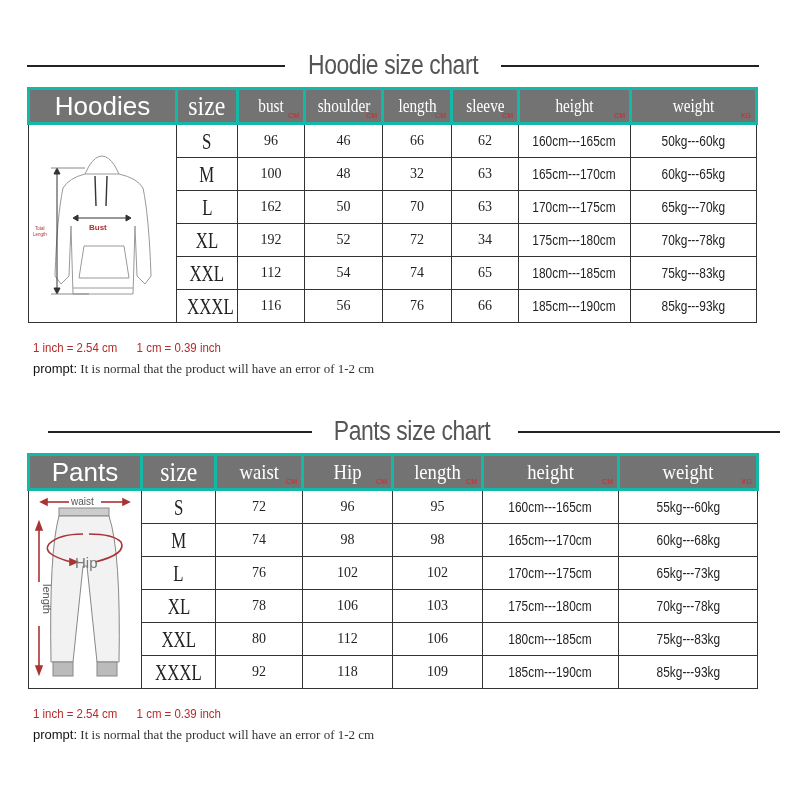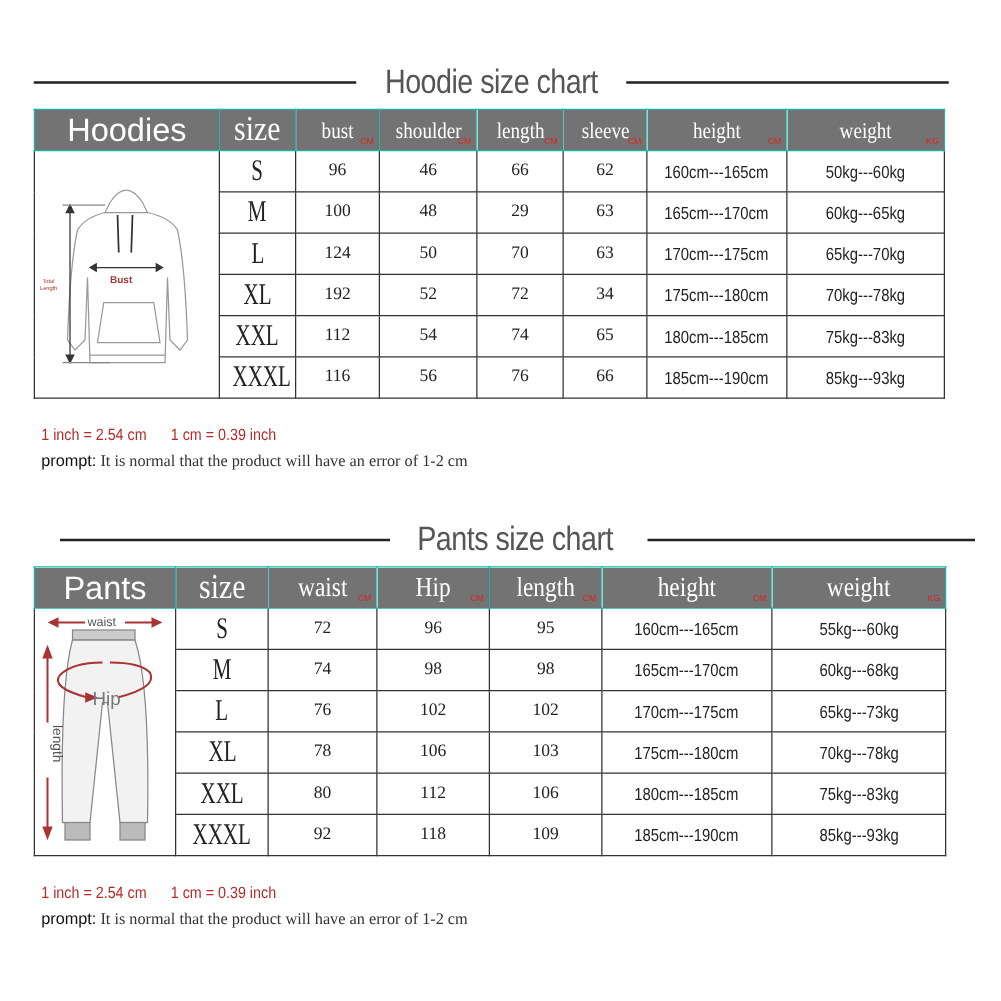--- a/index.html
+++ b/index.html
@@ -1,21 +1,21 @@
 <!DOCTYPE html>
 <html><head>
 <meta charset="utf-8">
 <style>
   html, body { margin:0; padding:0; background:#ffffff; }
   body { width:801px; height:801px; position:relative; overflow:hidden; font-family:"Liberation Serif", serif; color:#222; }
   .section-title { position:absolute; left:0; width:759px; display:flex; align-items:center; }
   .section-title .line { height:2px; background:#222; }
   .section-title .text { font-family:"Liberation Sans Narrow","Liberation Sans", sans-serif; color:#555; font-size:27px; letter-spacing:-0.5px; padding:0 8px; transform:scaleX(0.85); white-space:nowrap; }
   table.chart { position:absolute; border-collapse:collapse; table-layout:fixed; }
-  table.chart th { background:#737373; color:#fff; font-weight:normal; border:1px solid #14b8a6; height:30px; padding:0; position:relative; font-size:18px; font-family:"Liberation Serif", serif; }
+  table.chart th { background:#737373; color:#fff; font-weight:normal; border:3px solid #14b8a6; height:30px; padding:0; position:relative; font-size:18px; font-family:"Liberation Serif", serif; }
   table.chart th .label { display:inline-block; transform:scaleX(0.85); }
   table.chart th .unit { position:absolute; right:4px; bottom:3px; font-size:7px; color:#e02020; font-family:"Liberation Sans", sans-serif; }
   table.chart th.cat { font-family:"Liberation Sans", sans-serif; font-size:26px; }
   table.chart th.size { font-size:28px; }
   table.chart td { border:1.5px solid #333; text-align:center; padding:0; font-size:14px; height:32px; }
   table.chart td.sz { font-size:24px; font-family:"Liberation Serif", serif; }
   table.chart td.sz span { display:inline-block; transform:scaleX(0.7); }
   table.chart td.rng { font-family:"Liberation Sans", sans-serif; font-size:14px;text-align:center; }
   table.chart td.rng span { display:inline-block; transform:scaleX(0.85); }
   table.chart td.img { background:#fff; }
@@ -93,28 +93,28 @@
       <td>46</td>
       <td>66</td>
       <td>62</td>
       <td class="rng"><span>160cm---165cm</span></td>
       <td class="rng"><span>50kg---60kg</span></td>
     </tr>
     <tr>
       <td class="sz"><span>M</span></td>
       <td>100</td>
       <td>48</td>
-      <td>29</td>
+      <td>32</td>
       <td>63</td>
       <td class="rng"><span>165cm---170cm</span></td>
       <td class="rng"><span>60kg---65kg</span></td>
     </tr>
     <tr>
       <td class="sz"><span>L</span></td>
-      <td>124</td>
+      <td>162</td>
       <td>50</td>
       <td>70</td>
       <td>63</td>
       <td class="rng"><span>170cm---175cm</span></td>
       <td class="rng"><span>65kg---70kg</span></td>
     </tr>
     <tr>
       <td class="sz"><span>XL</span></td>
       <td>192</td>
       <td>52</td>

